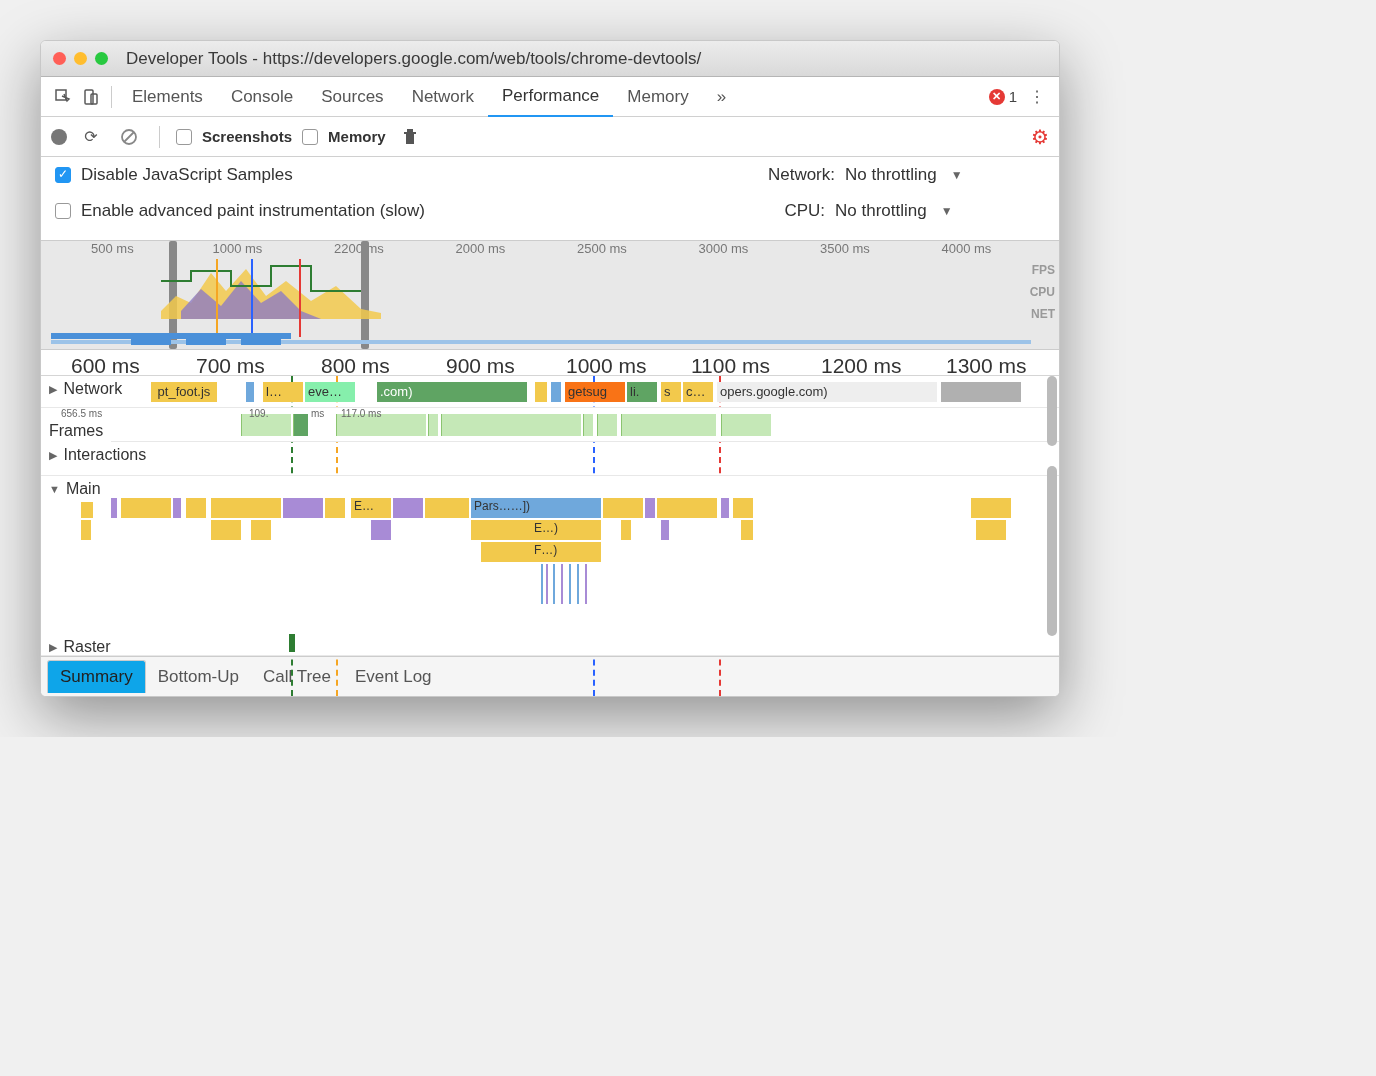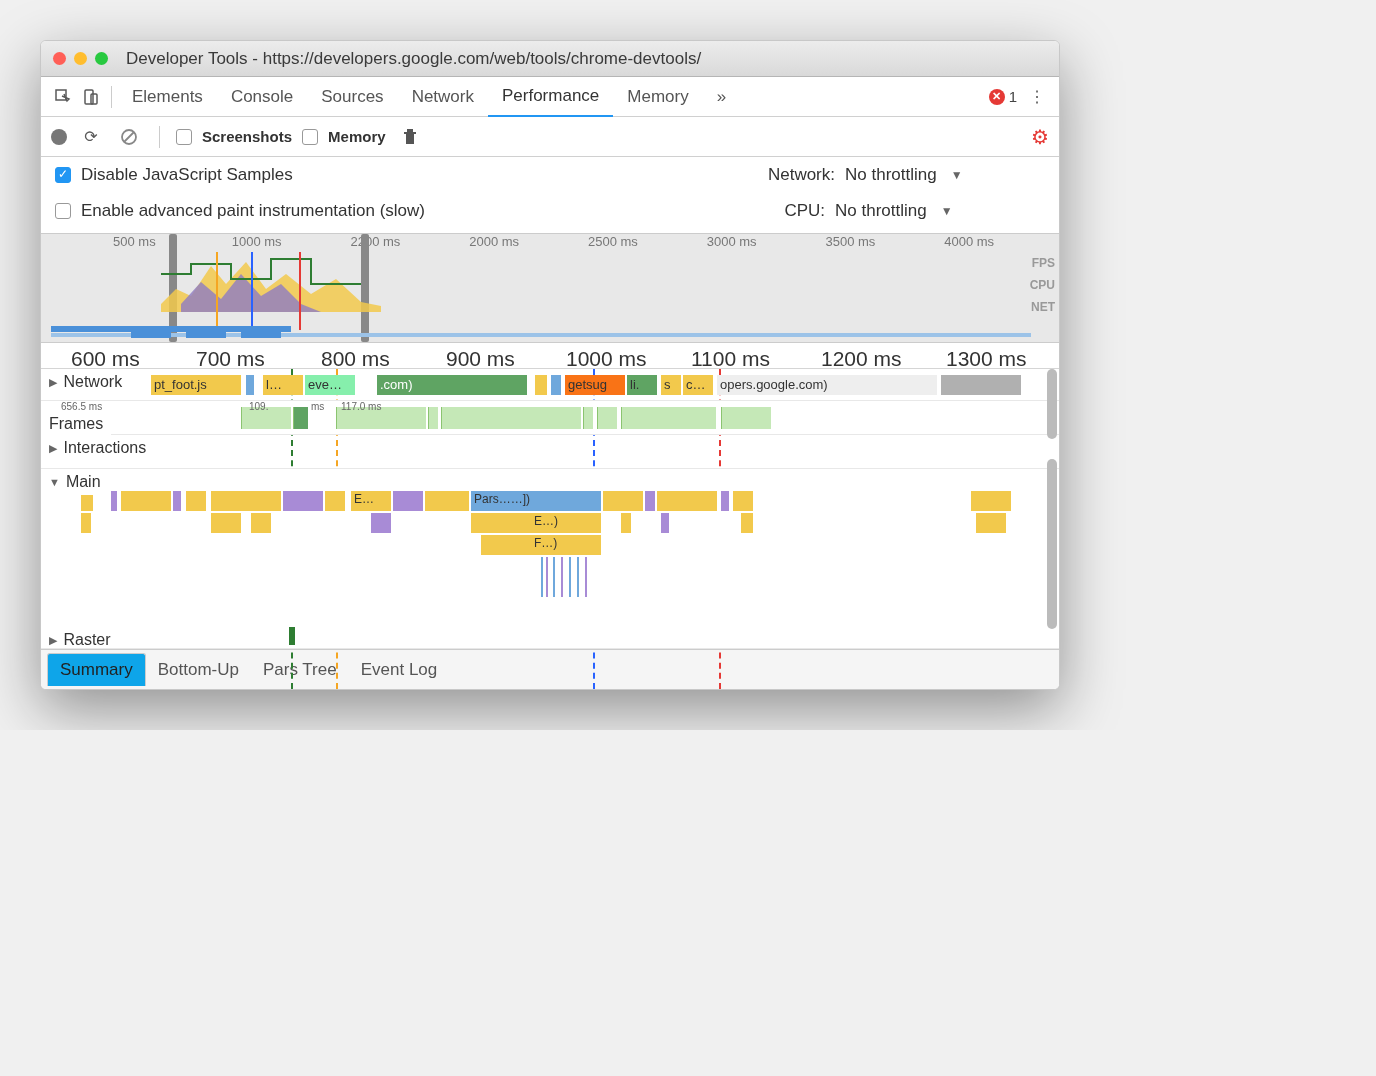--- a/index.html
+++ b/index.html
@@ -125,35 +125,35 @@
   <div class="settings-row">
     <span class="checkbox checked"></span>
     <span>Disable JavaScript Samples</span>
     <span class="spacer"></span>
     <span>Network:</span>
     <div class="dropdown" style="width:200px;">
       <span>No throttling</span>
       <span class="dd-arrow">▼</span>
     </div>
   </div>
-  <div class="settings-row" style="padding-bottom:12px;">
+  <div class="settings-row" style="padding-bottom:19px;">
     <span class="checkbox"></span>
     <span>Enable advanced paint instrumentation (slow)</span>
     <span class="spacer"></span>
     <span>CPU:</span>
     <div class="dropdown" style="width:160px;">
       <span>No throttling</span>
       <span class="dd-arrow">▼</span>
     </div>
     <span style="width:40px;"></span>
   </div>
 
   <div class="overview">
     <div class="ov-ticks">
-      <div class="ov-tick" style="padding-left:72px;">500 ms</div>
+      <div class="ov-tick" style="padding-left:50px;">500 ms</div>
       <div class="ov-tick">1000 ms</div>
       <div class="ov-tick">2200 ms</div>
       <div class="ov-tick">2000 ms</div>
       <div class="ov-tick">2500 ms</div>
       <div class="ov-tick">3000 ms</div>
       <div class="ov-tick">3500 ms</div>
       <div class="ov-tick">4000 ms</div>
     </div>
     <div class="ov-labels">
       <div>FPS</div>
@@ -195,21 +195,21 @@
     <div class="vline vl-green" style="left:250px;top:0;height:320px;"></div>
     <div class="vline vl-orange" style="left:295px;top:0;height:320px;"></div>
     <div class="vline vl-blue" style="left:552px;top:0;height:320px;"></div>
     <div class="vline vl-red" style="left:678px;top:0;height:320px;"></div>
 
     <div class="track-row network-track">
       <div class="track-header">
         <span class="disclosure">▶</span>
         <span>Network</span>
       </div>
-      <div class="net-seg" style="left:110px;width:90px;background:#f2c94c;">pt_foot.js</div>
+      <div class="net-seg" style="left:110px;width:66px;background:#f2c94c;text-align:center;">pt_foot.js</div>
       <div class="net-seg" style="left:205px;width:8px;background:#6fa8dc;"></div>
       <div class="net-seg" style="left:222px;width:40px;background:#f2c94c;">l…</div>
       <div class="net-seg" style="left:264px;width:50px;background:#86efac;">eve…</div>
       <div class="net-seg" style="left:336px;width:150px;background:#5fa463;color:#fff;">.com)</div>
       <div class="net-seg" style="left:494px;width:12px;background:#f2c94c;"></div>
       <div class="net-seg" style="left:510px;width:10px;background:#6fa8dc;"></div>
       <div class="net-seg" style="left:524px;width:60px;background:#f97316;">getsug</div>
       <div class="net-seg" style="left:586px;width:30px;background:#5fa463;">li.</div>
       <div class="net-seg" style="left:620px;width:20px;background:#f2c94c;">s</div>
       <div class="net-seg" style="left:642px;width:30px;background:#f2c94c;">c…</div>
@@ -297,17 +297,17 @@
       <div class="flame" style="left:248px;width:4px;top:158px;height:18px;background:#2e7d32;"></div>
     </div>
 
     <div class="scrollbar" style="top:0;height:70px;"></div>
     <div class="scrollbar" style="top:90px;height:170px;"></div>
   </div>
 
   <div class="bottom-tabs">
     <div class="btab active">Summary</div>
     <div class="btab">Bottom-Up</div>
-    <div class="btab">Pars Tree</div>
+    <div class="btab">Call Tree</div>
     <div class="btab">Event Log</div>
   </div>
 
 </div>
 
 </body></html>

